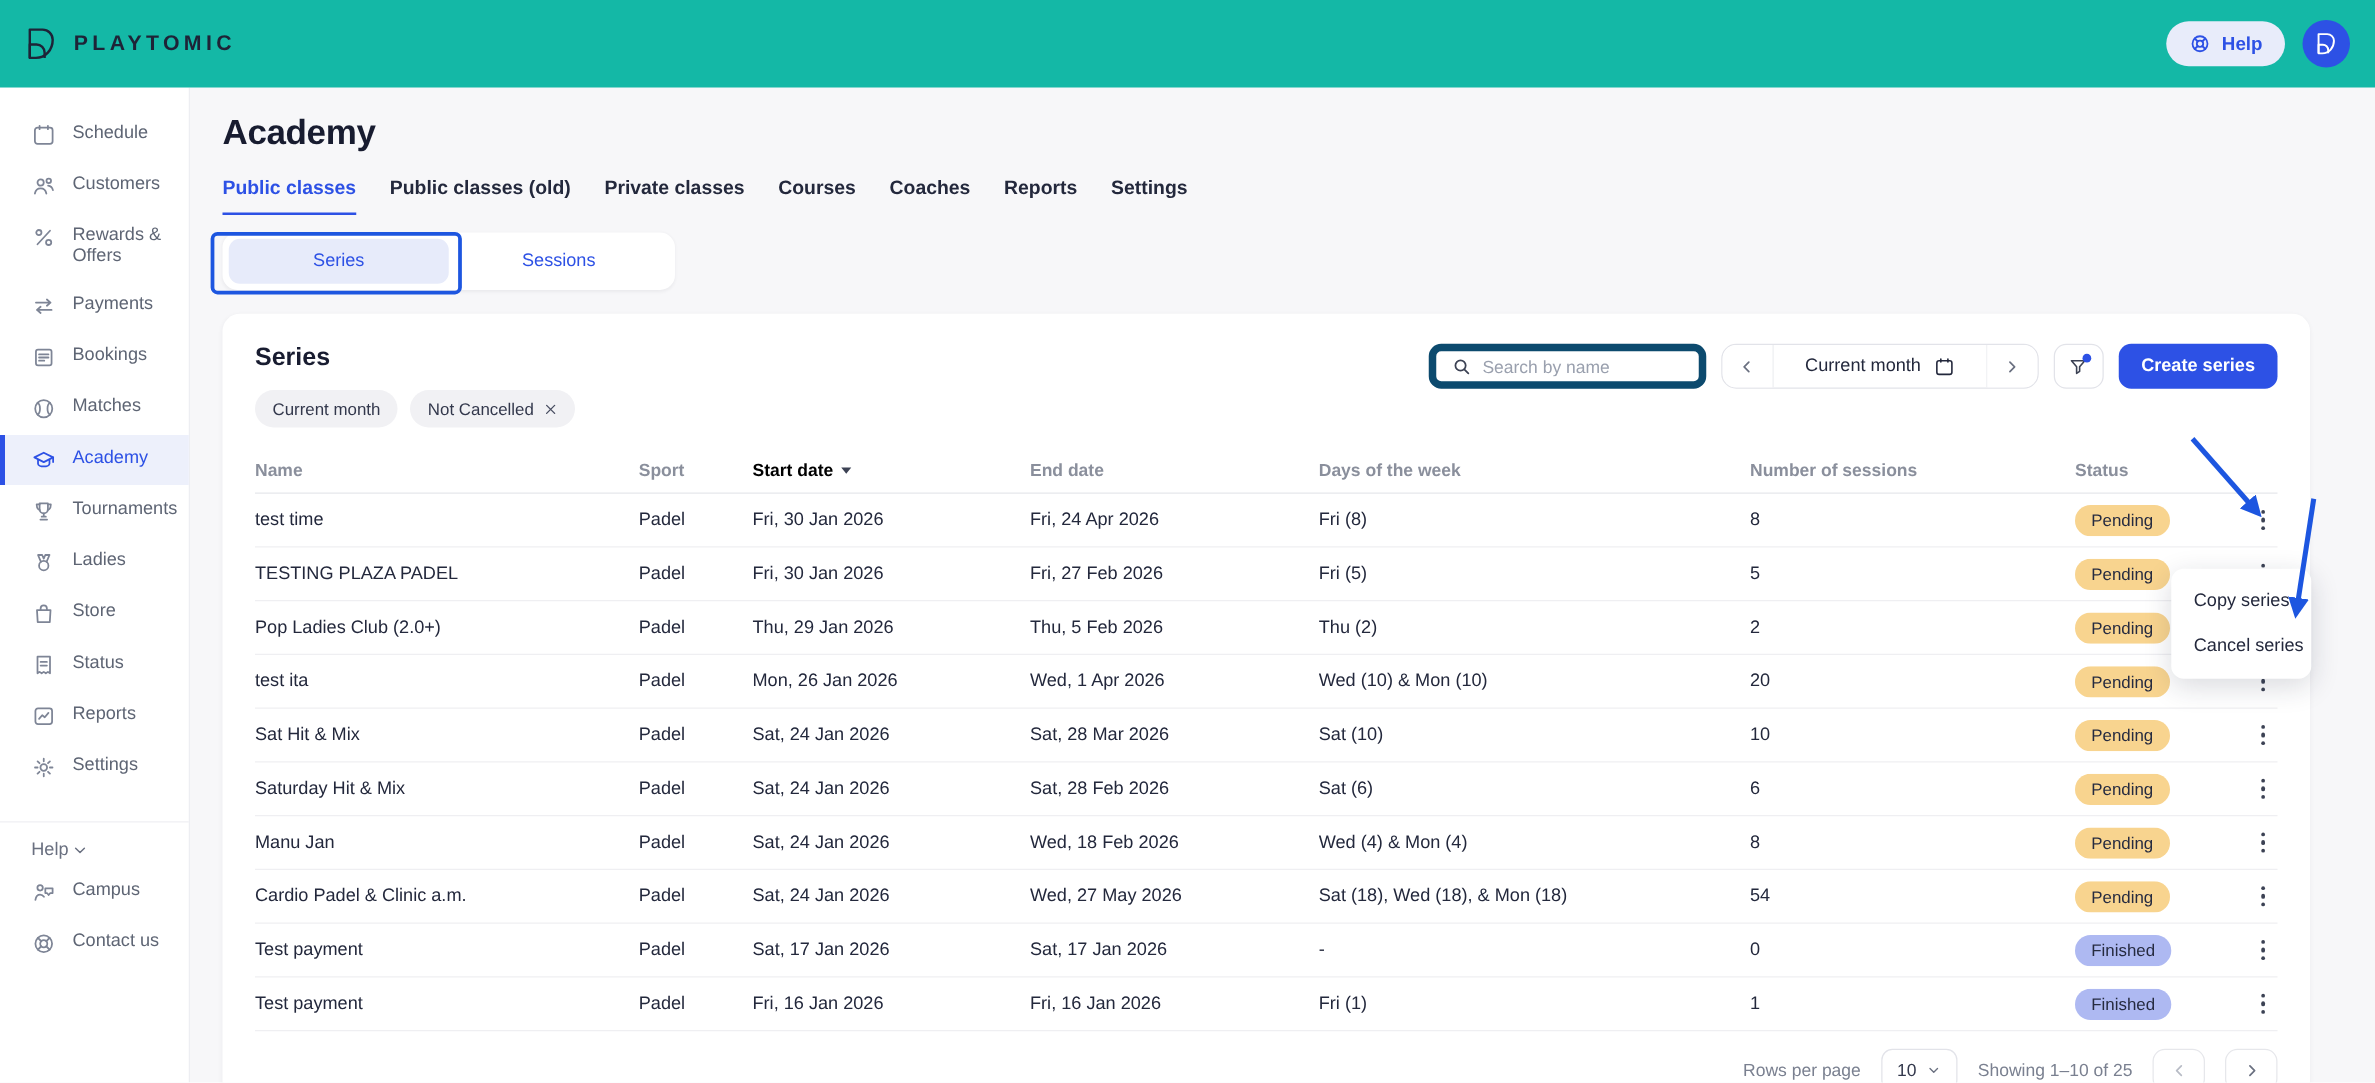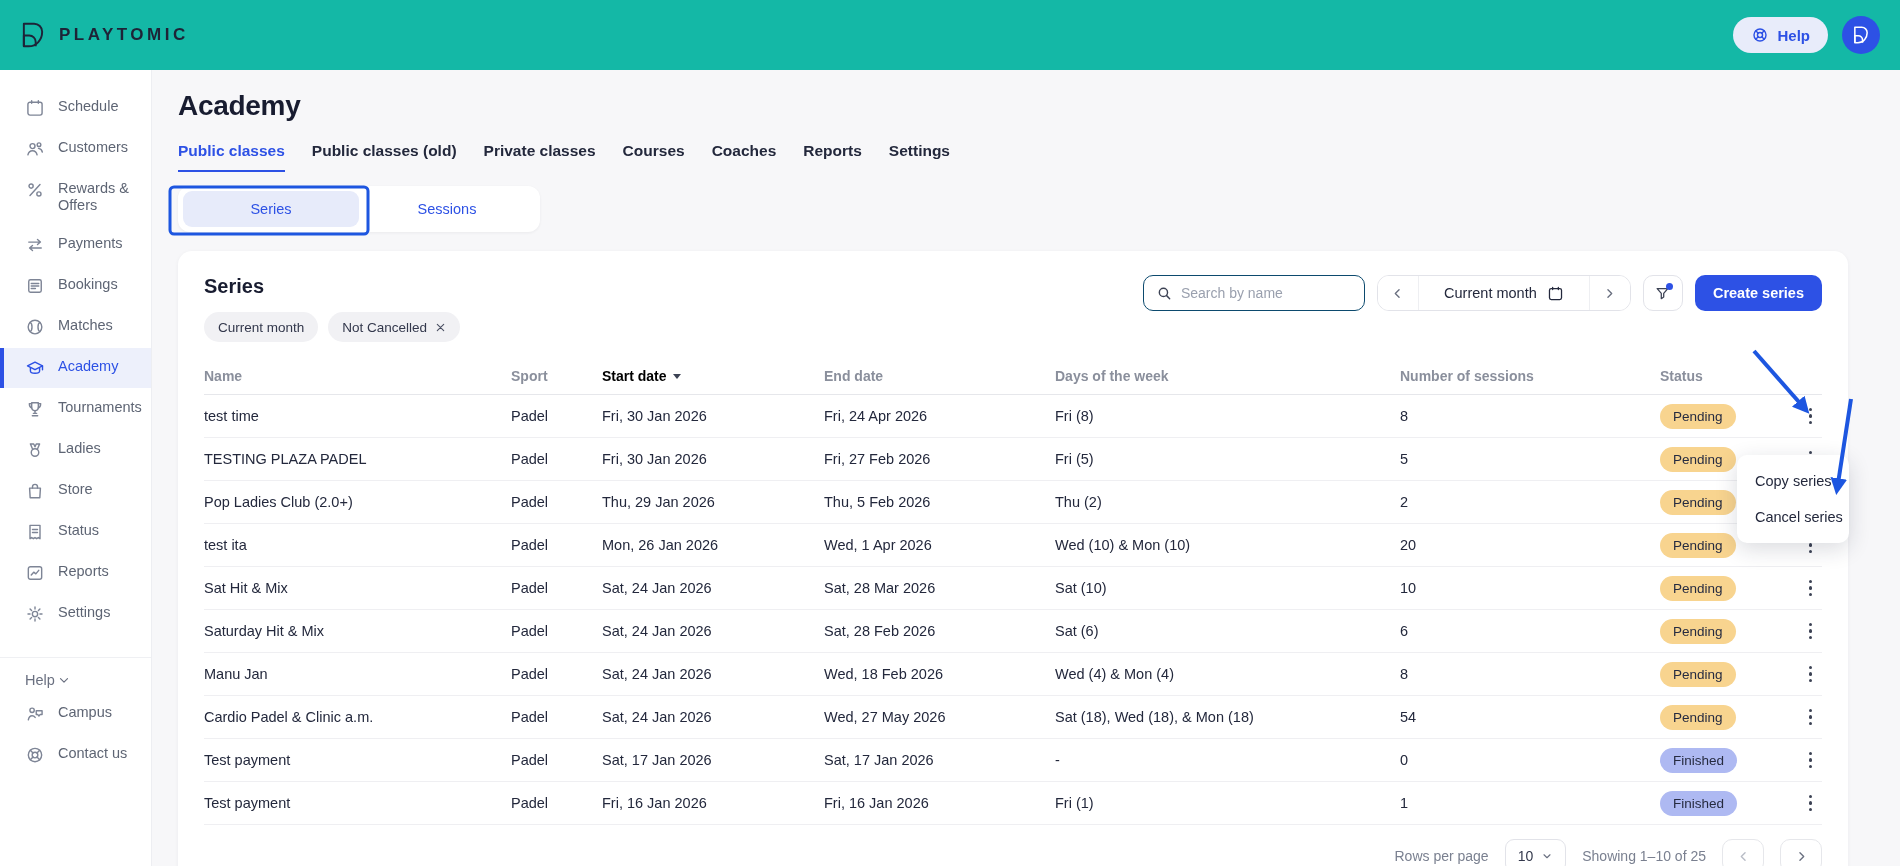--- a/index.html
+++ b/index.html
@@ -91,21 +91,21 @@
   .chips{ display:flex; gap:10px; margin-top:14px; }
   .chip{
     display:flex; align-items:center; gap:8px; background:#F1F1F4; border-radius:16px;
     height:30px; padding:0 14px; font-size:13.5px; color:#33384C;
   }
   .chip .chip-close{ cursor:pointer; color:#4A4F62; display:flex; }
 
   .head-controls{ display:flex; align-items:center; gap:12px; }
   .search-box{
     display:flex; align-items:center; gap:8px; width:222px; height:36px;
-    border:1px solid #0c4a6e; border-radius:10px; padding:0 12px; background:#fff;
+    border:6px solid #0c4a6e; border-radius:10px; padding:0 12px; background:#fff;
   }
   .search-box input{
     border:none; outline:none; font-size:14px; color:#33384C; width:100%;
     font-family:inherit; background:transparent;
   }
   .search-box input::placeholder{ color:#9AA0AE; }
   .date-nav{
     display:flex; align-items:stretch; height:36px; border:1px solid #E2E3E9;
     border-radius:12px; overflow:hidden; background:#fff;
   }

